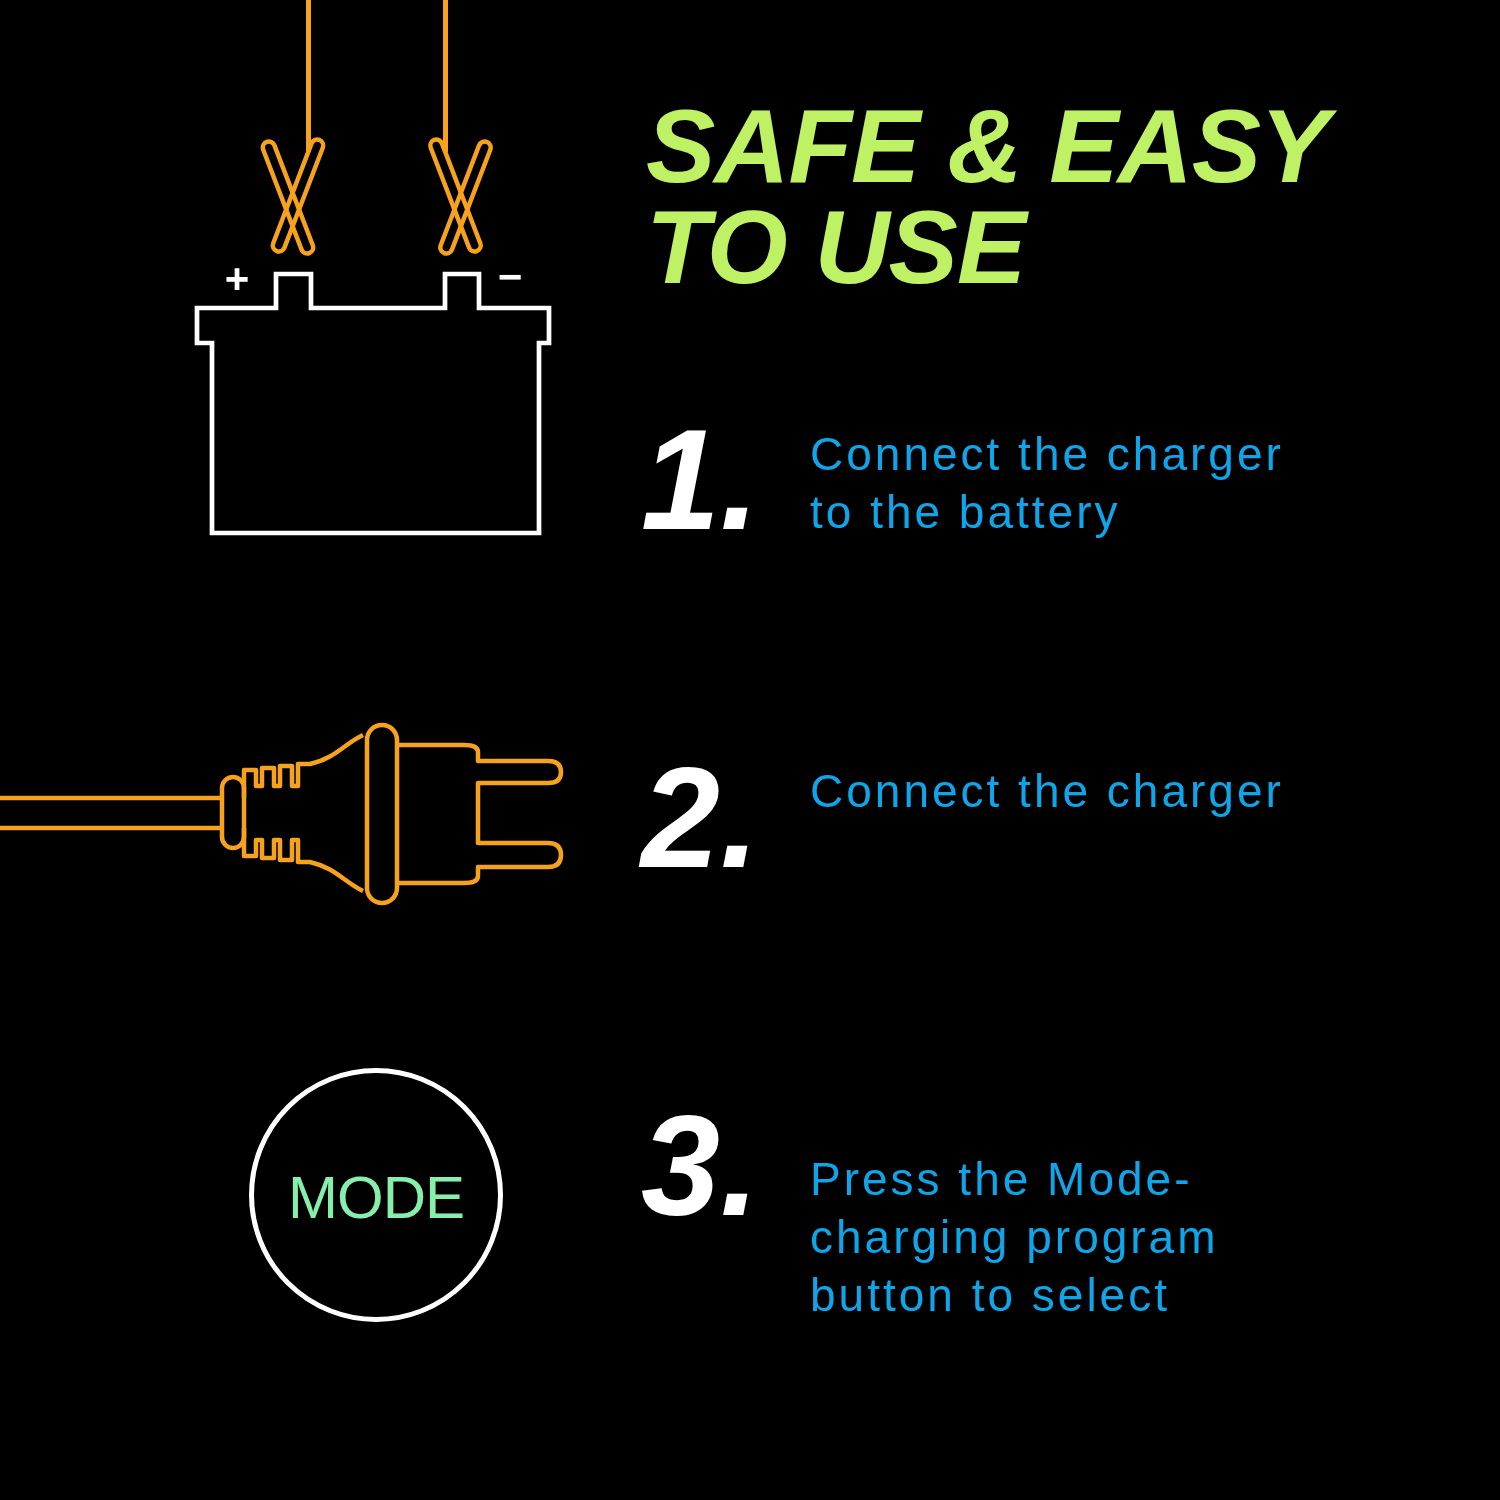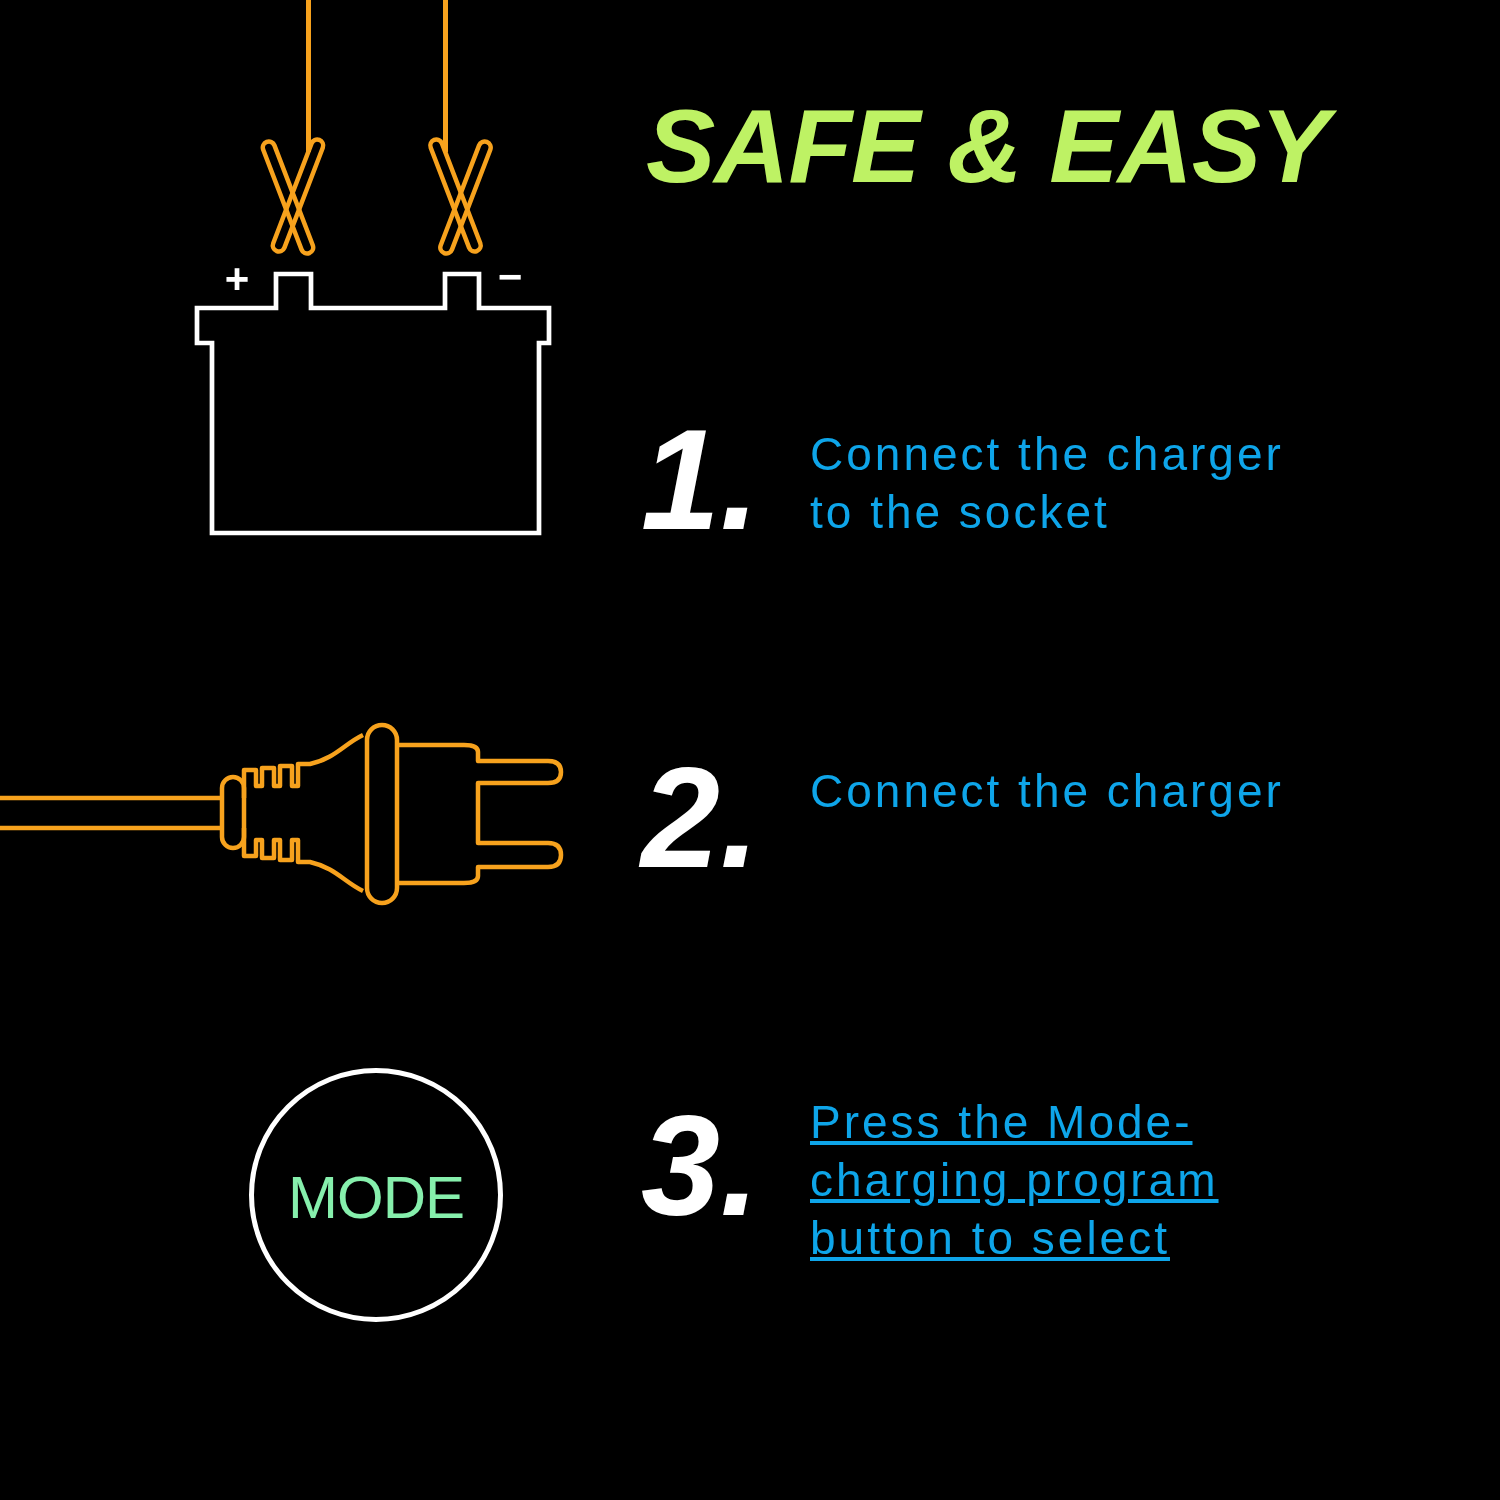--- a/index.html
+++ b/index.html
@@ -52,21 +52,21 @@
     left: 810px;
     color: #0ea5e9;
     font-size: 46px;
     line-height: 58px;
     letter-spacing: 3px;
     font-weight: normal;
     white-space: nowrap;
   }
   .step-text.t1 { top: 425px; }
   .step-text.t2 { top: 762px; }
-  .step-text.t3 { top: 1093px; text-decoration: underline; }
+  .step-text.t3 { top: 1150px; }
   .step-text span { display: block; }
 
   
   .mode-circle {
     position: absolute;
     left: 249px;
     top: 1068px;
     width: 244px;
     height: 244px;
     border: 5px solid #FFFFFF;
@@ -132,26 +132,27 @@
       <path d="M397,45 H464 Q478,45 478,52 V61 H548 Q561,61 561,72 T548,83 H478 V143 H548 Q561,143 561,155 T548,167 H478 V176 Q478,183 464,183 H397"></path>
     </g>
   </svg>
 
   <div class="mode-circle">
     <span class="mode-label">MODE</span>
   </div>
 
   <div class="title">
     <div>SAFE &amp; EASY</div>
+    <div>TO USE</div>
   </div>
 
   <div class="step-number n1">1.</div>
   <div class="step-text t1">
     <span>Connect the charger</span>
-    <span>to the socket</span>
+    <span>to the battery</span>
   </div>
 
   <div class="step-number n2">2.</div>
   <div class="step-text t2">
     <span>Connect the charger</span>
   </div>
 
   <div class="step-number n3">3.</div>
   <div class="step-text t3">
     <span>Press the Mode-</span>

